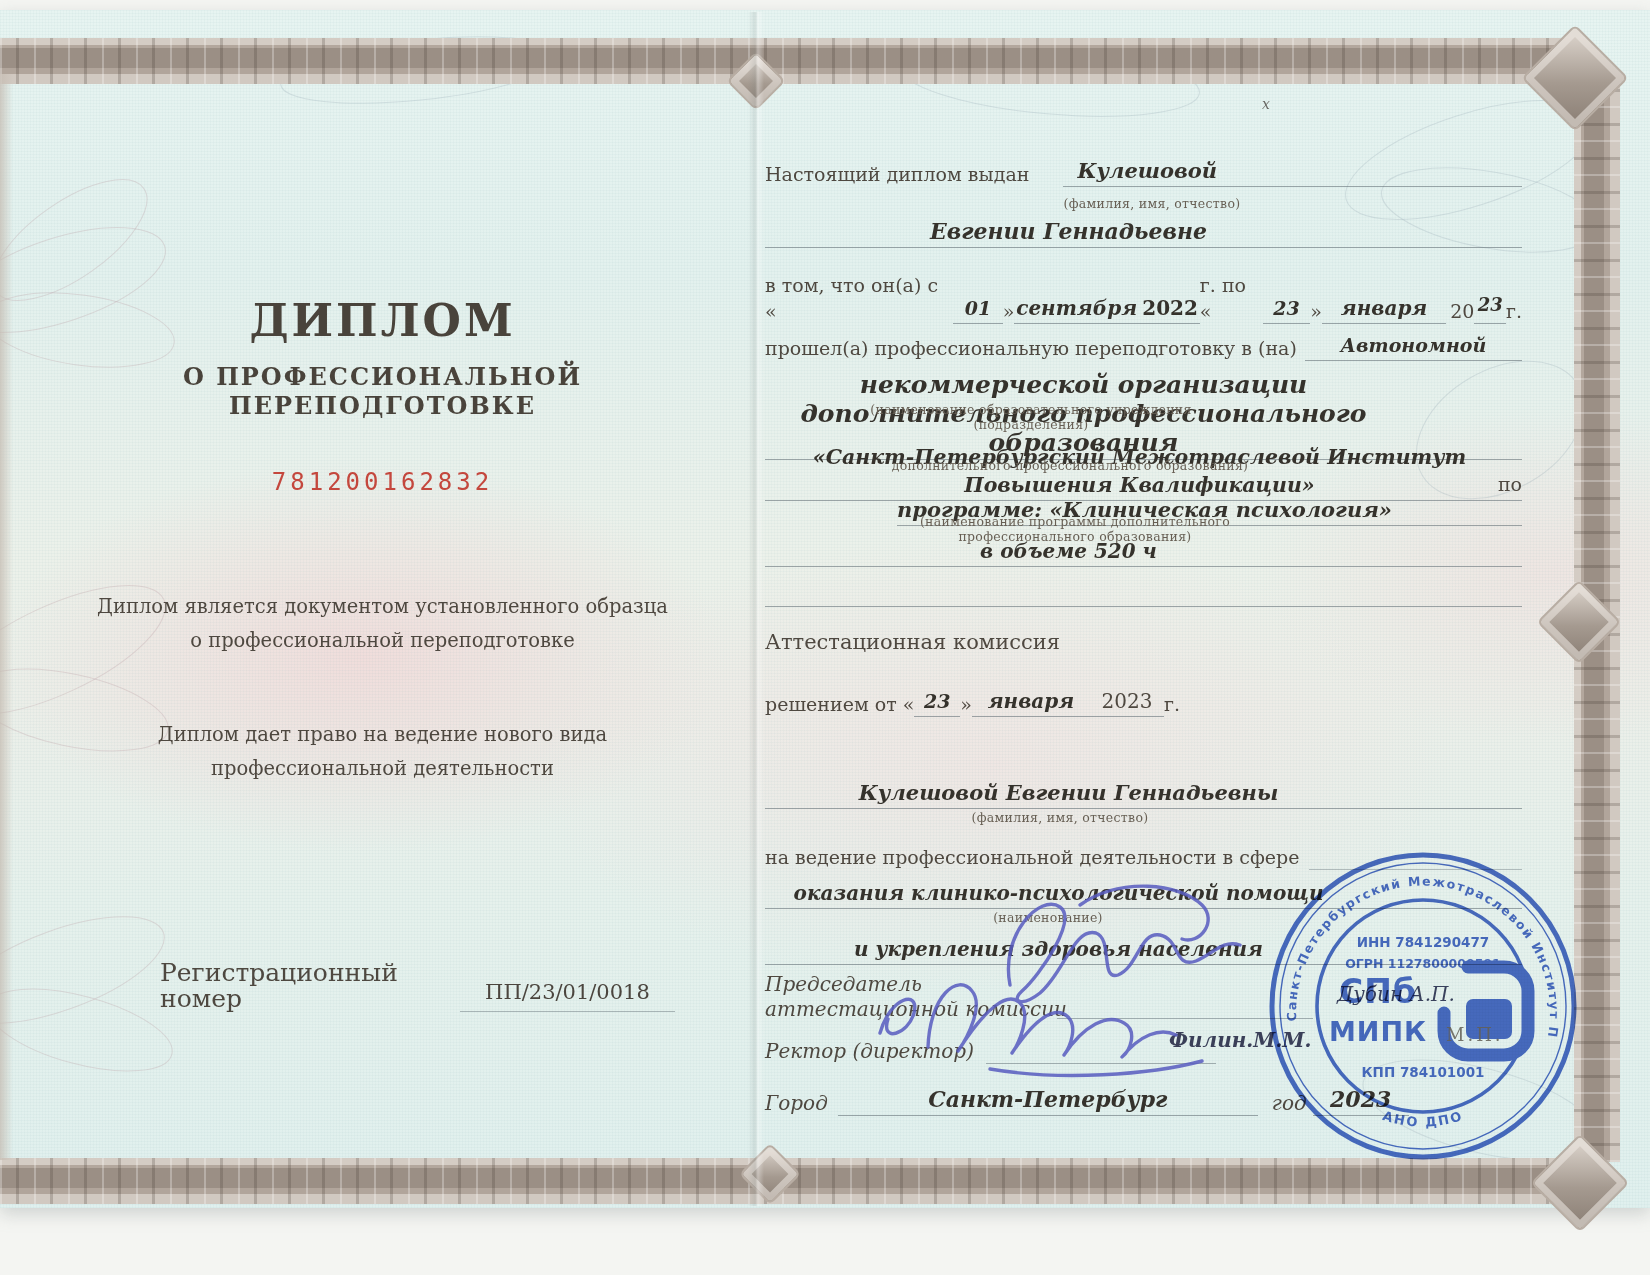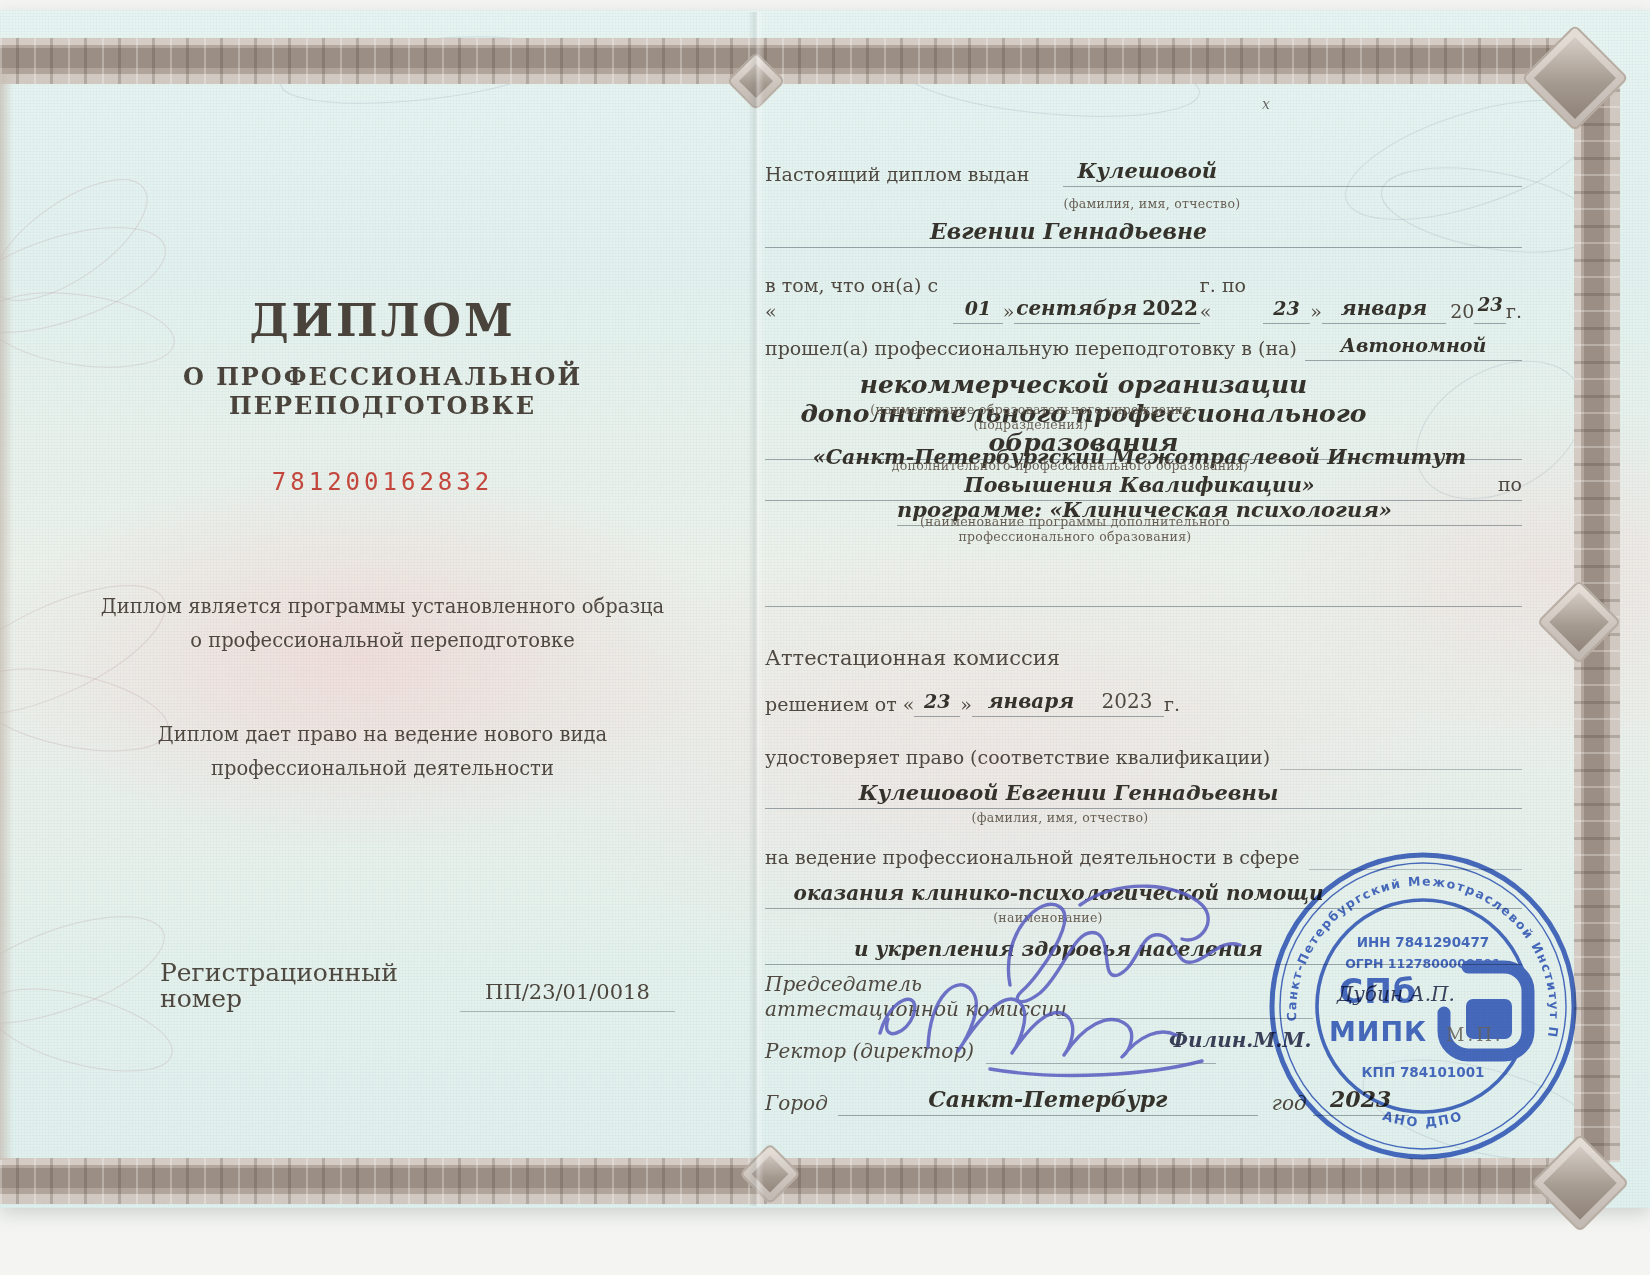--- a/index.html
+++ b/index.html
@@ -111,21 +111,21 @@
 <div class="diamond" style="left:735px;top:60px;width:38px;height:38px;"></div>
 <div class="diamond" style="left:748px;top:1152px;width:40px;height:40px;"></div>
 <div class="fold"></div>
 
 <div class="pageL">
   <div class="abs ctr title" style="left:0;right:0;top:285px;">ДИПЛОМ</div>
   <div class="abs ctr subtitle" style="left:0;right:0;top:352px;">О ПРОФЕССИОНАЛЬНОЙ ПЕРЕПОДГОТОВКЕ</div>
   <div class="abs ctr serial" style="left:0;right:0;top:458px;">781200162832</div>
 
   <div class="abs ctr stmt" style="left:0;right:0;top:580px;">
-    <div>Диплом является программы установленного образца</div>
+    <div>Диплом является документом установленного образца</div>
     <div>о профессиональной переподготовке</div>
   </div>
   <div class="abs ctr stmt" style="left:0;right:0;top:708px;">
     <div>Диплом дает право на ведение нового вида</div>
     <div>профессиональной деятельности</div>
   </div>
 
   <div class="frow" style="top:950px;left:100px;right:30px;">
     <span class="lbl" style="font-size:25px;">Регистрационный номер</span>
     <span class="seg" style="width:250px;margin-left:18px;border-bottom-color:rgba(96,108,116,.45);">
@@ -181,38 +181,37 @@
     <span class="seg grow" style="padding-right:8px;"><span class="hand" style="font-size:20.5px;">«Санкт-Петербургский Межотраслевой Институт Повышения Квалификации»</span></span>
   </div>
   <div class="abs hint" style="left:115px;top:448px;width:380px;">дополнительного профессионального образования)</div>
 
   <div class="frow" style="top:461px;flex-direction:column;">
     <span class="lbl">по</span>
     <span class="seg grow" style="margin-left:10px;padding-right:130px;"><span class="hand" style="font-size:21px;">программе:  «Клиническая психология»</span></span>
   </div>
   <div class="abs hint" style="left:120px;top:504px;width:380px;">(наименование программы дополнительного профессионального образования)</div>
 
+  <div class="frow" style="top:528px;">
+    <span class="seg grow" style="padding-right:150px;"><span class="hand" style="font-size:20px;">в объеме 520 ч</span></span>
+  </div>
 
   <div class="abs seg" style="left:0;right:0;top:580px;height:16px;"></div>
 
-  <div class="abs lbl" style="left:0;top:620px;font-size:21px;margin-top:16px;">Аттестационная комиссия</div>
+  <div class="abs lbl" style="left:0;top:620px;font-size:21px;">Аттестационная комиссия</div>
 
   <div class="frow" style="top:678px;">
     <span class="lbl">решением от «</span>
     <span class="seg" style="width:46px;"><span class="hand" style="font-size:19px;">23</span></span>
     <span class="lbl">»</span>
     <span class="seg" style="width:118px;"><span class="hand" style="font-size:20px;">января</span></span>
     <span class="seg" style="width:74px;"><span class="lbl" style="font-size:20px;">2023</span></span>
     <span class="lbl">г.</span>
   </div>
 
-  <div class="frow" style="top:734px;">
-    <span class="lbl">удостоверяет право (соответствие квалификации)</span>
-    <span class="seg grow" style="margin-left:10px;border-bottom-color:rgba(96,108,116,.4);"></span>
-  </div>
 
   <div class="frow" style="top:770px;">
     <span class="seg grow" style="padding-right:150px;"><span class="hand" style="font-size:21px;font-weight:600;">Кулешовой Евгении Геннадьевны</span></span>
   </div>
   <div class="abs hint" style="left:145px;top:800px;width:300px;">(фамилия, имя, отчество)</div>
 
   <div class="frow" style="top:834px;">
     <span class="lbl">на ведение профессиональной деятельности в сфере</span>
     <span class="seg grow" style="margin-left:10px;border-bottom-color:rgba(96,108,116,.4);"></span>
   </div>

